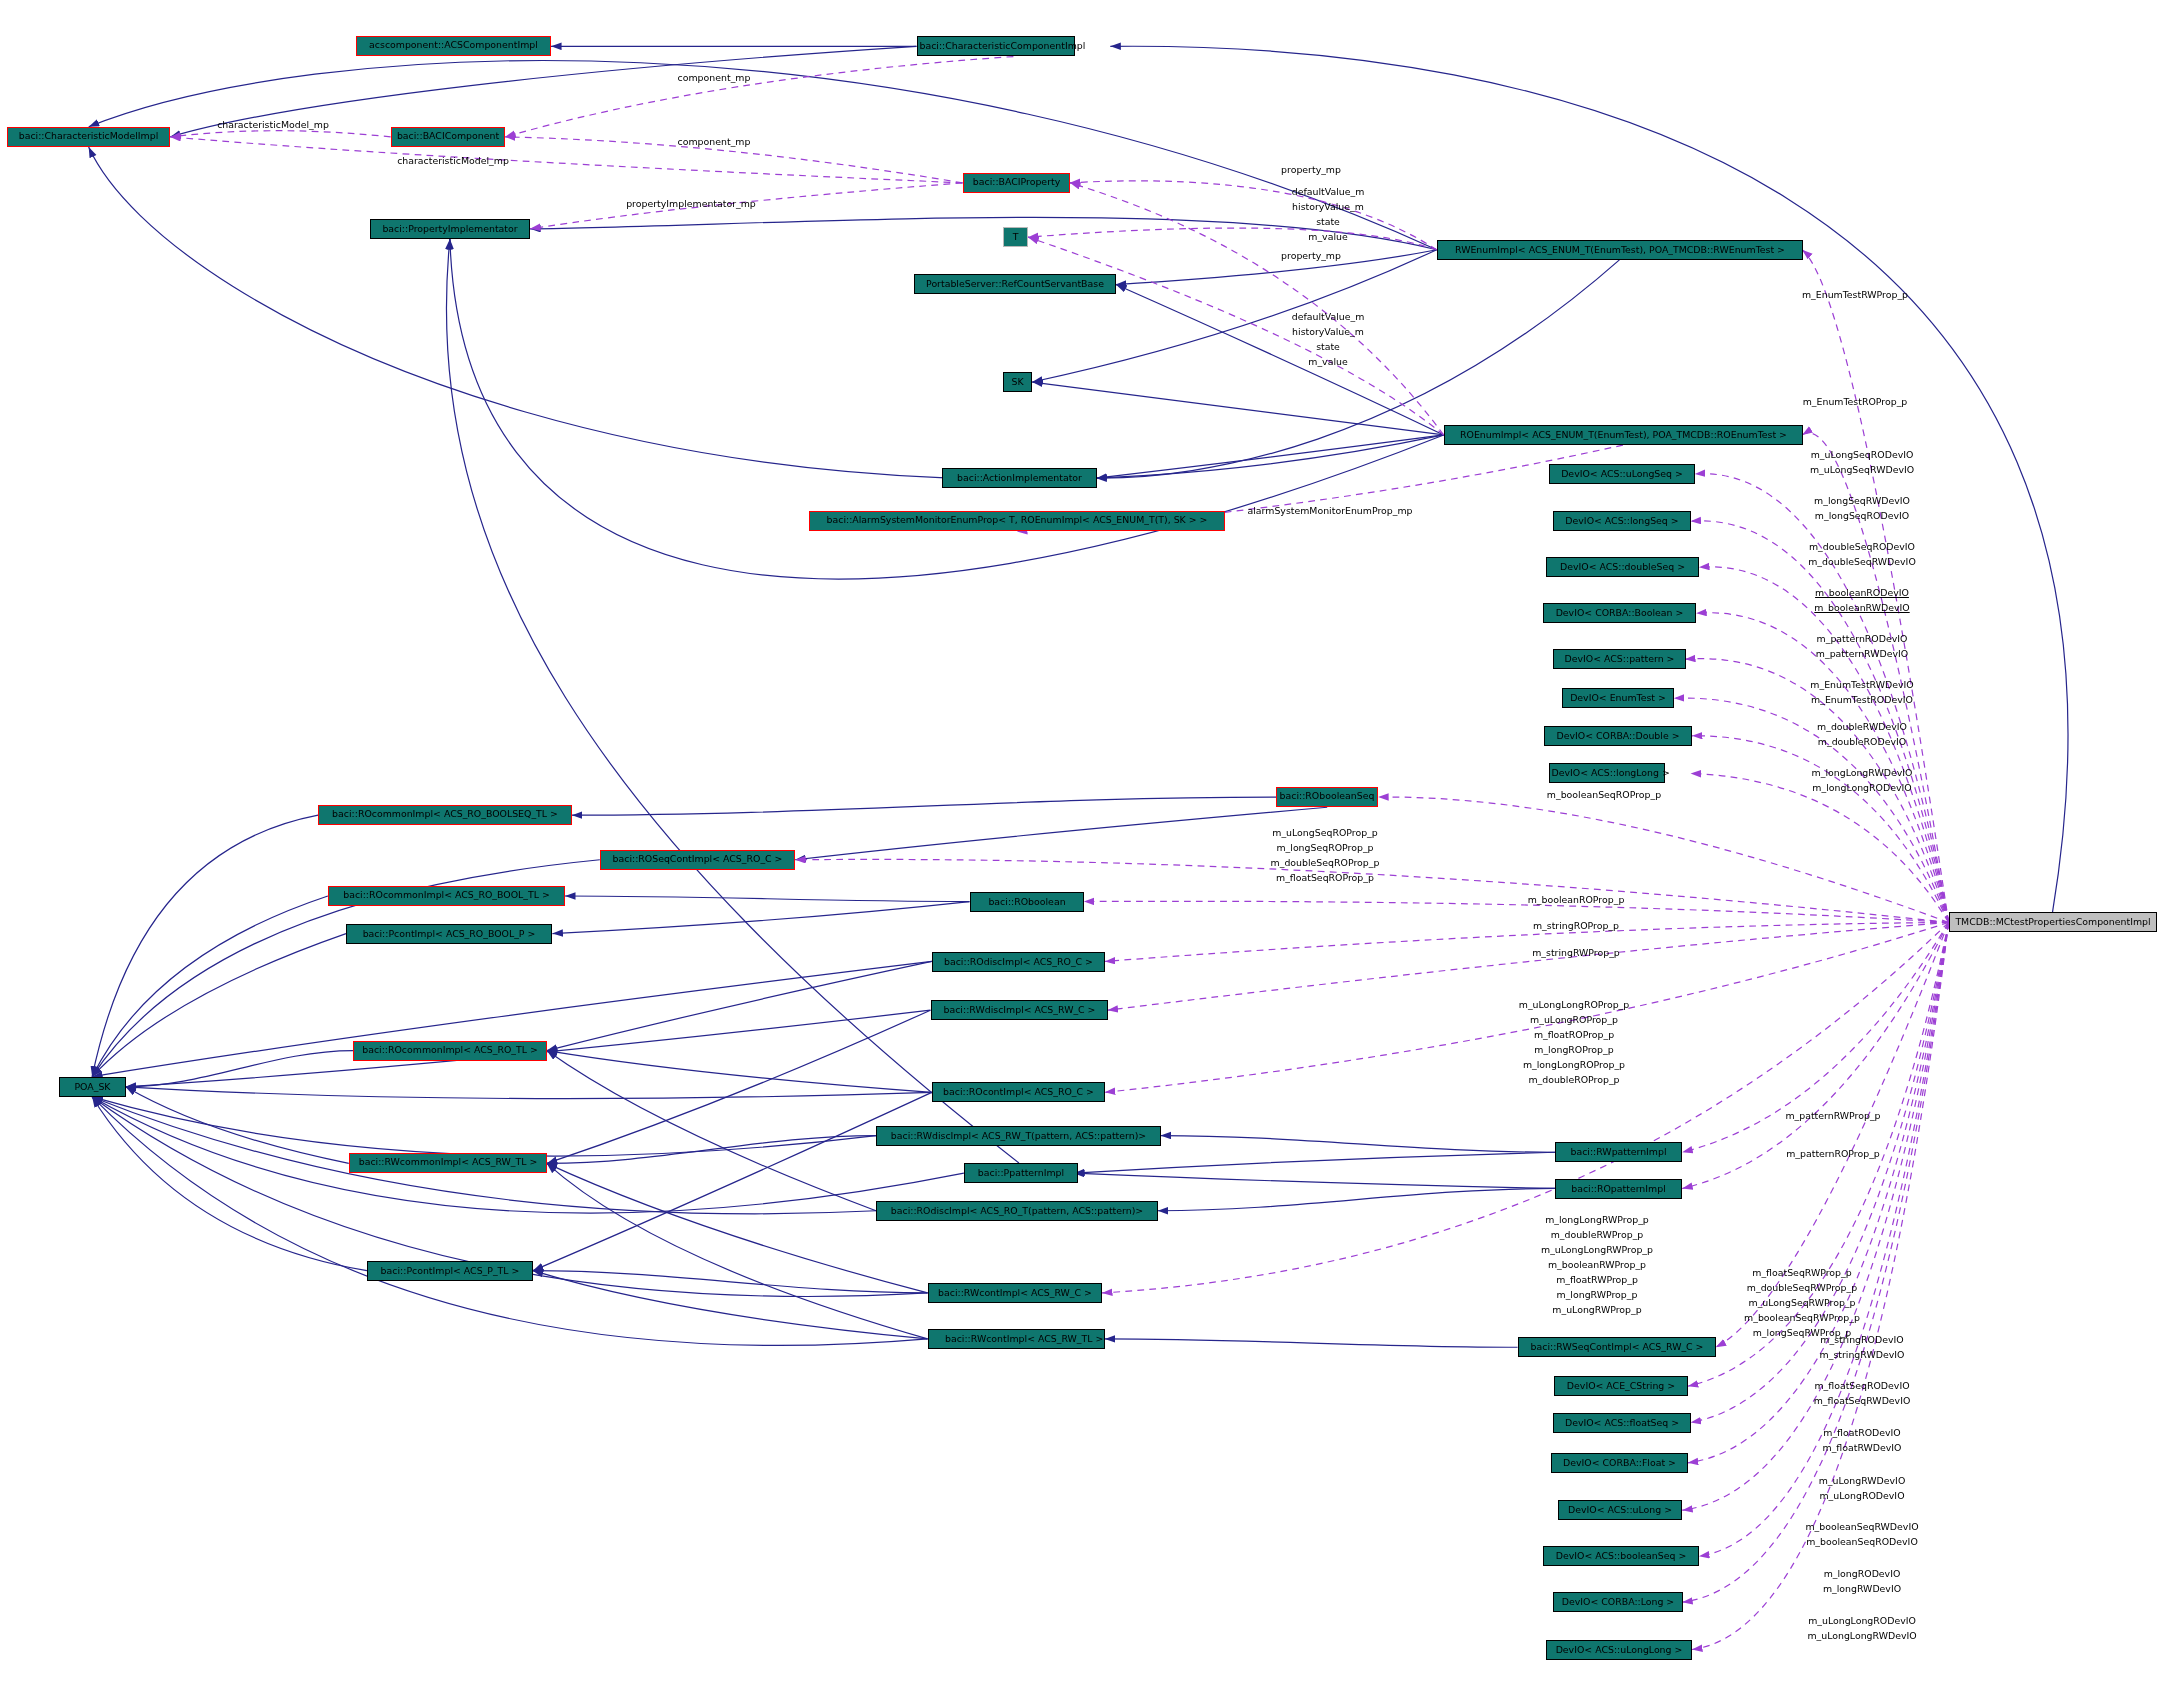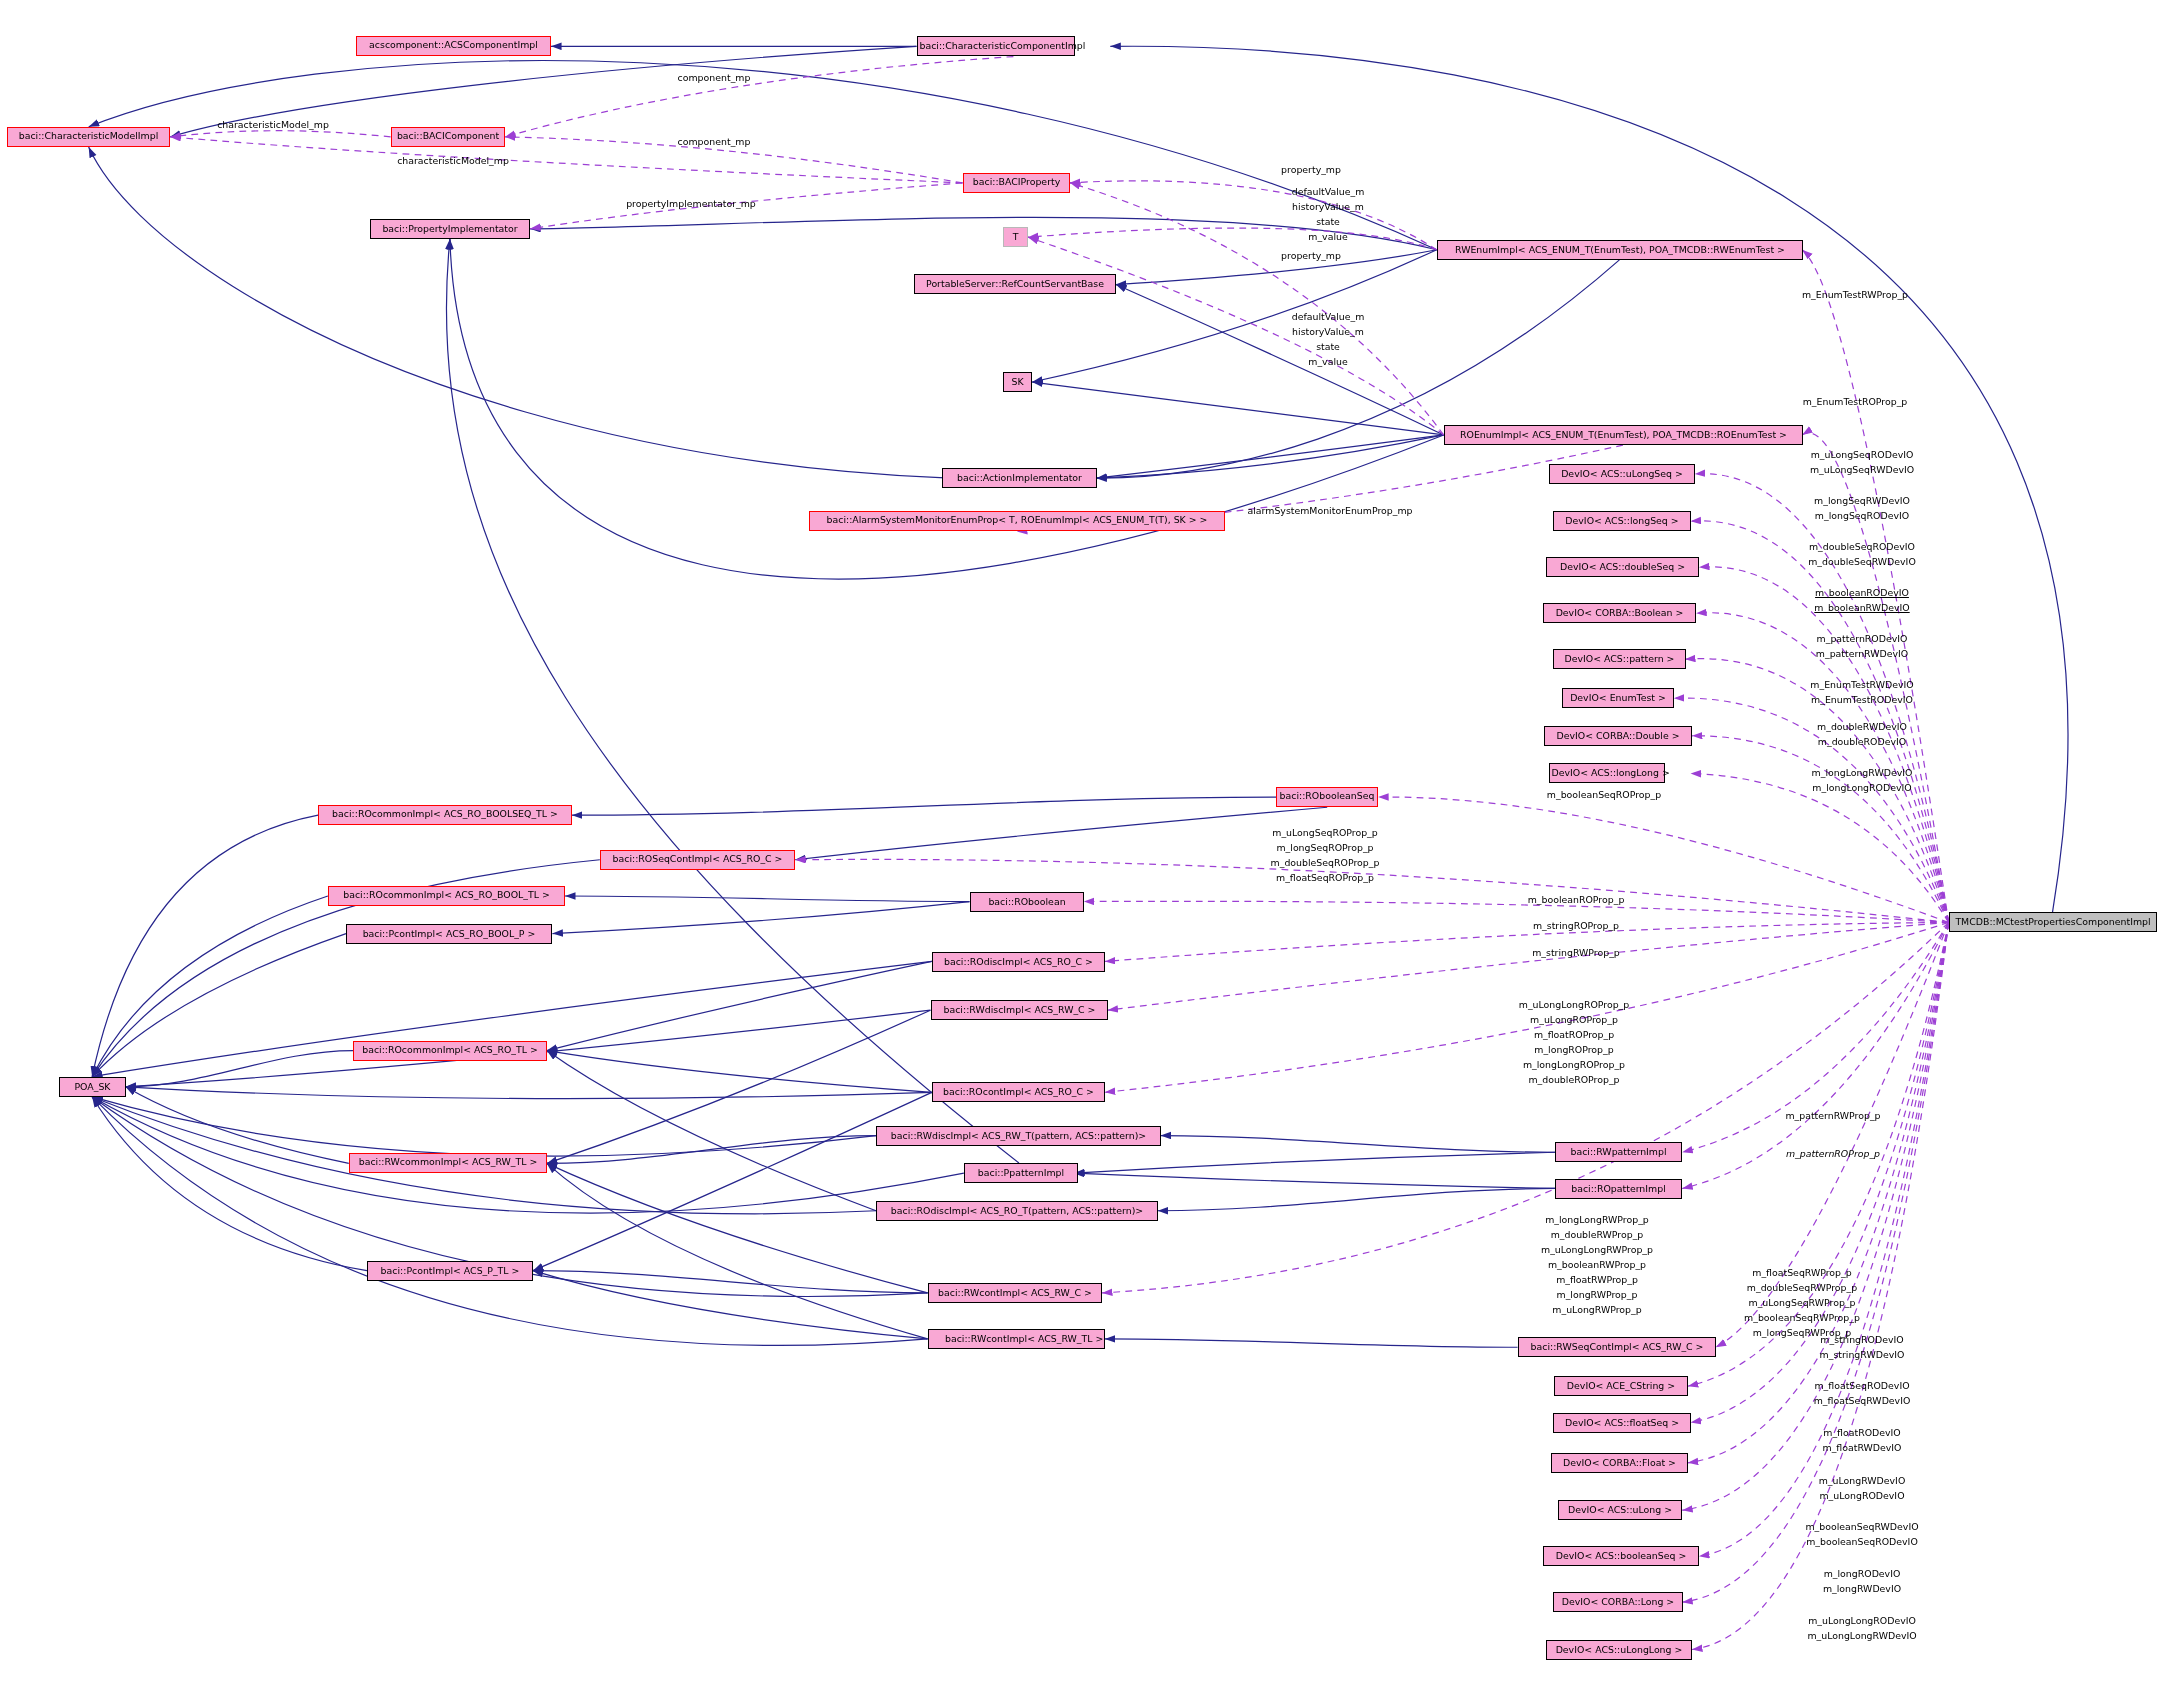--- a/index.html
+++ b/index.html
@@ -1,20 +1,20 @@
 <!DOCTYPE html>
 <html style="font-size:12px"><head>
 <meta charset="utf-8">
 <style>
   html,body{margin:0;padding:0;background:#ffffff;}
   #canvas{position:relative;width:2183px;height:1702px;background:#ffffff;
           font-family:"DejaVu Sans","Liberation Sans",sans-serif;overflow:hidden;}
   #edges{position:absolute;left:0;top:0;z-index:0;}
   .node{position:absolute;box-sizing:border-box;height:20.3px;border:0.8px solid #000000;
-        background:#f9a8d4;font-size:9.4px;line-height:18px;text-align:center;
+        background:#0f766e;font-size:9.4px;line-height:18px;text-align:center;
         white-space:nowrap;color:#000;z-index:2;padding:0 1.5px;}
   .node.red{border:1.5px solid #ff0000;line-height:16.6px;}
   .node.gray{border:0.8px solid #b8b8b8;}
   .node.filled{background:#bfbfbf;border:1.1px solid #000000;}
   .elabel{position:absolute;transform:translateX(-50%);font-size:9.4px;line-height:15px;
           text-align:center;color:#000;white-space:nowrap;z-index:1;}
   .elabel span{display:block;}
 </style>
 </head>
 <body>
@@ -214,21 +214,21 @@
         <span>m_uLongLongROProp_p</span>
         <span>m_uLongROProp_p</span>
         <span>m_floatROProp_p</span>
         <span>m_longROProp_p</span>
         <span>m_longLongROProp_p</span>
         <span>m_doubleROProp_p</span>
       </div>
       <div class="elabel" style="left: 1833px; top: 1108px;">
         <span>m_patternRWProp_p</span>
       </div>
-      <div class="elabel" style="left: 1833px; top: 1146px; font-style: italic;">
+      <div class="elabel" style="left: 1833px; top: 1146px;">
         <span>m_patternROProp_p</span>
       </div>
       <div class="elabel" style="left: 1597px; top: 1212px;">
         <span>m_longLongRWProp_p</span>
         <span>m_doubleRWProp_p</span>
         <span>m_uLongLongRWProp_p</span>
         <span>m_booleanRWProp_p</span>
         <span>m_floatRWProp_p</span>
         <span>m_longRWProp_p</span>
         <span>m_uLongRWProp_p</span>

